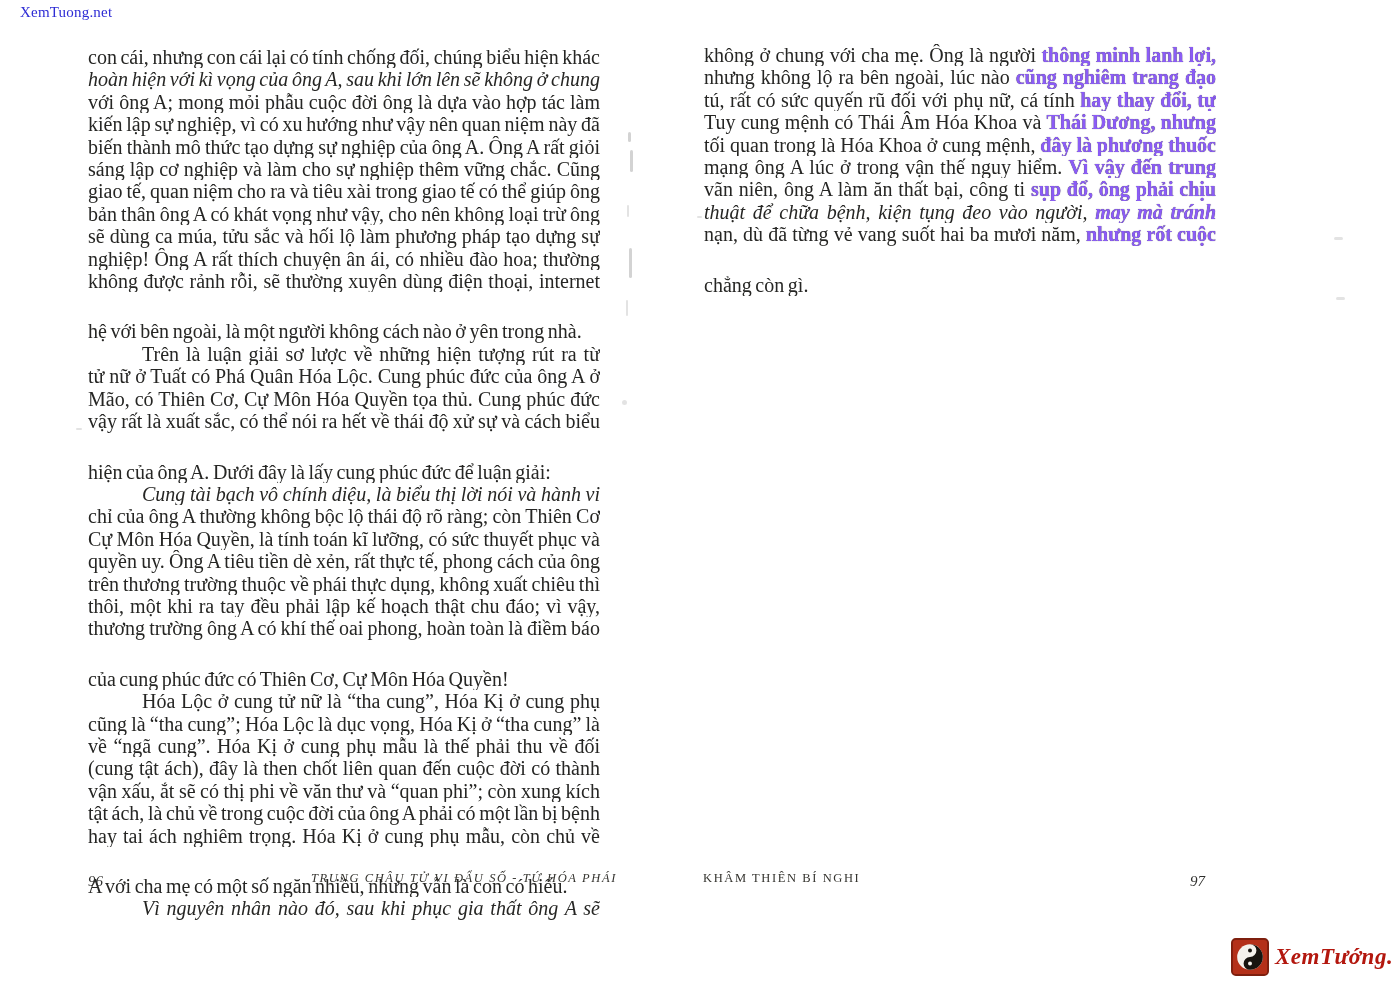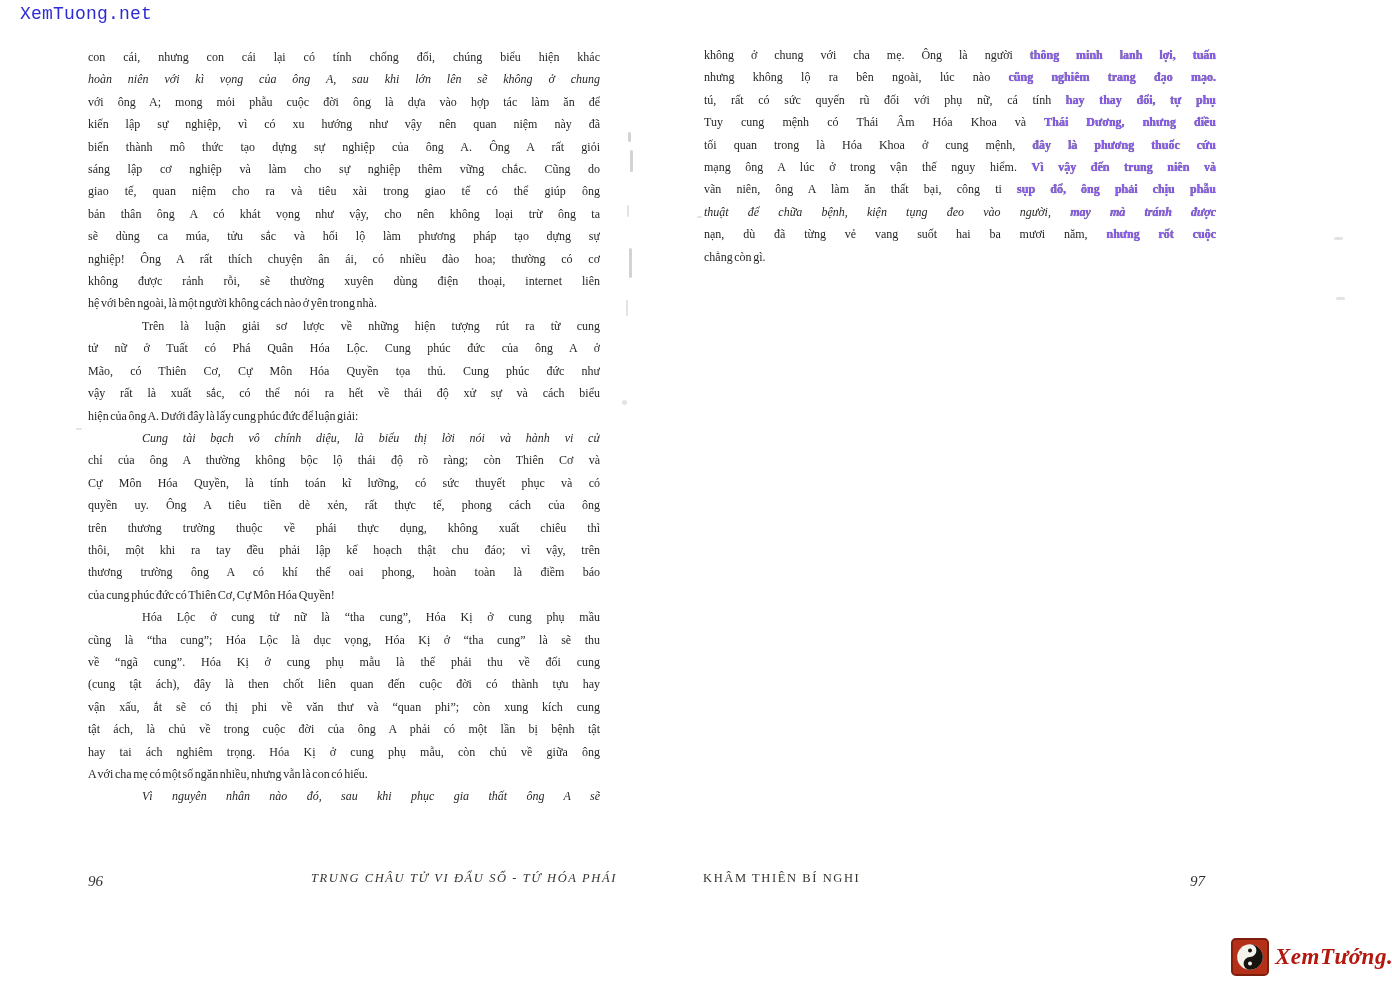--- a/index.html
+++ b/index.html
@@ -4,32 +4,32 @@
 <style>
   html,body{margin:0;padding:0;}
   body{
     width:1392px;height:983px;position:relative;overflow:hidden;
     background:#ffffff;
     font-family:"Liberation Serif","DejaVu Serif",serif;
     color:#262624;
   }
   .watermark-top{
     position:absolute;left:20px;top:4px;
-    font-family:Liberation Mono, monospace;
-    font-size:18px;color:#2d2bd4;letter-spacing:0.2px;
+    font-family:Liberation Serif, serif;
+    font-size:15px;color:#2d2bd4;letter-spacing:0.2px;
   }
   .page{position:absolute;width:512px;}
   .page-left{left:88px;top:46px;}
   .page-right{left:704px;top:44px;}
   .line{
-    font-size:12px;line-height:22.42px;height:22.42px;overflow:hidden;
+    font-size:20px;line-height:22.42px;height:22.42px;overflow:hidden;
     text-align:justify;text-align-last:justify;
     word-spacing:-1.4px;white-space:normal;
   }
-  .line.end{text-align-last:left;}
+  .line.end{text-align-last:left;margin-top:28px;}
   .line.ind{padding-left:54px;}
   .it{font-style:italic;}
   .sm{font-weight:bold;color:#8b5cf6;text-shadow:0 0 0.7px #2a2a2a;}
   .footer-num{
     position:absolute;font-size:15px;font-style:italic;color:#2e2e2c;
   }
   .footer-title{
     position:absolute;font-size:12.5px;letter-spacing:1.6px;color:#35342f;
     white-space:nowrap;
   }
@@ -45,21 +45,21 @@
   .speck{position:absolute;background:#d9d9d9;border-radius:2px;opacity:0.75;}
   .speck.dark{background:#c4c4c4;}
 </style>
 </head>
 <body>
 
 <div class="watermark-top">XemTuong.net</div>
 
 <div class="page page-left">
     <div class="line"><span>con cái, nhưng con cái lại có tính chống đối, chúng biểu hiện khác</span></div>
-    <div class="line"><span class="it">hoàn niên với kì vọng của ông A, sau khi lớn lên sẽ không ở chung</span></div>
+    <div class="line"><span class="it">hoàn hiện với kì vọng của ông A, sau khi lớn lên sẽ không ở chung</span></div>
     <div class="line"><span>với ông A; mong mỏi phẫu cuộc đời ông là dựa vào hợp tác làm ăn để</span></div>
     <div class="line"><span>kiến lập sự nghiệp, vì có xu hướng như vậy nên quan niệm này đã</span></div>
     <div class="line"><span>biến thành mô thức tạo dựng sự nghiệp của ông A. Ông A rất giỏi</span></div>
     <div class="line"><span>sáng lập cơ nghiệp và làm cho sự nghiệp thêm vững chắc. Cũng do</span></div>
     <div class="line"><span>giao tế, quan niệm cho ra và tiêu xài trong giao tế có thể giúp ông</span></div>
     <div class="line"><span>bản thân ông A có khát vọng như vậy, cho nên không loại trừ ông ta</span></div>
     <div class="line"><span>sẽ dùng ca múa, tửu sắc và hối lộ làm phương pháp tạo dựng sự</span></div>
     <div class="line"><span>nghiệp! Ông A rất thích chuyện ân ái, có nhiều đào hoa; thường có cơ</span></div>
     <div class="line"><span>không được rảnh rỗi, sẽ thường xuyên dùng điện thoại, internet liên</span></div>
     <div class="line end"><span>hệ với bên ngoài, là một người không cách nào ở yên trong nhà.</span></div>

